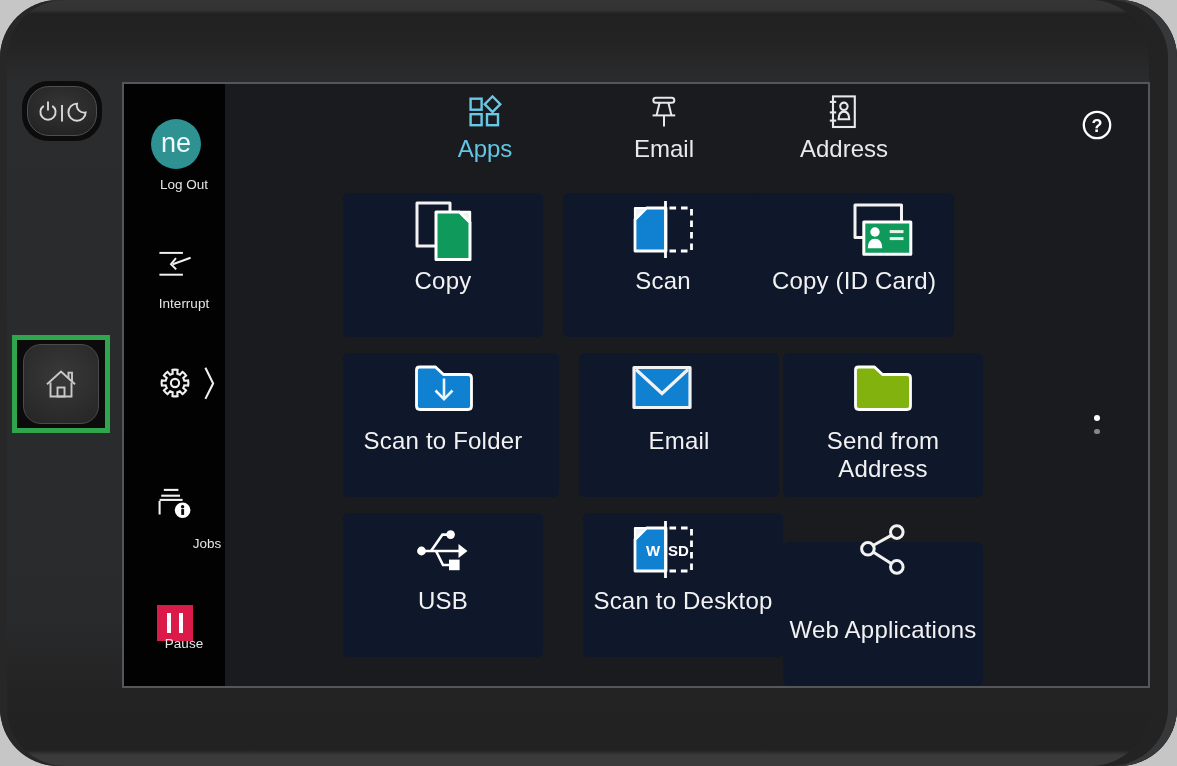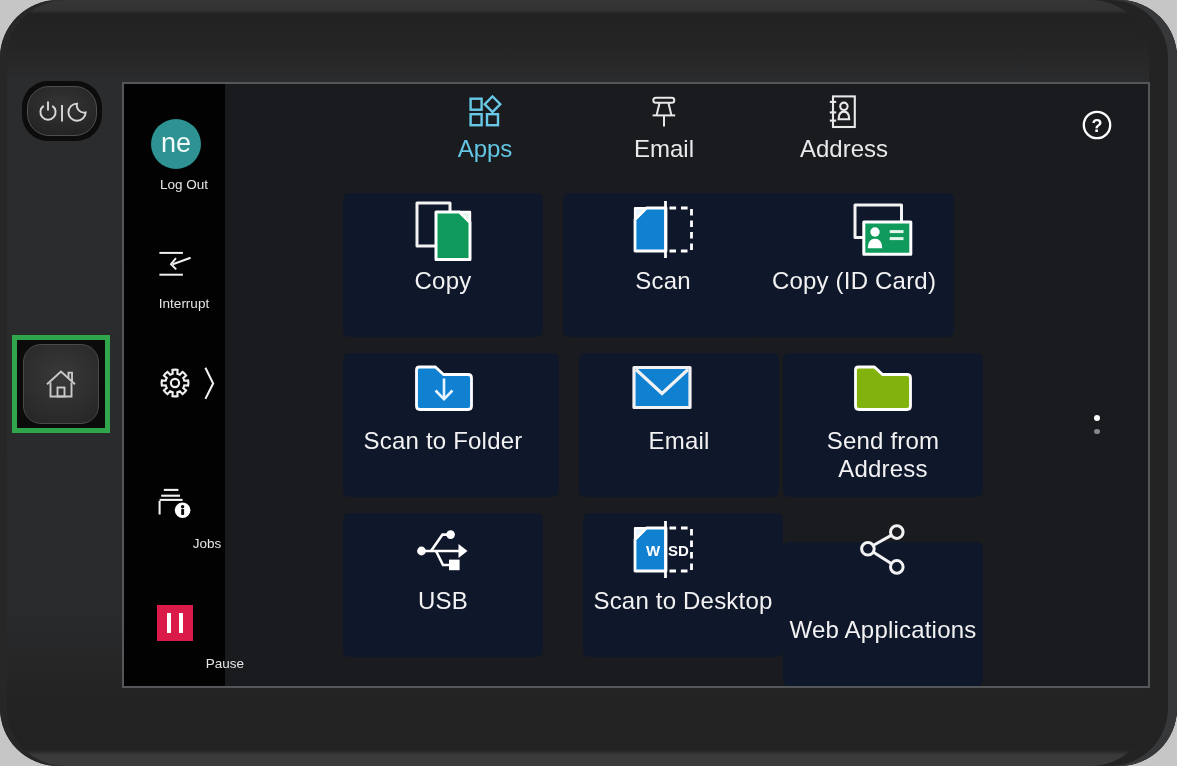--- a/index.html
+++ b/index.html
@@ -77,21 +77,21 @@
  </g>
  <circle cx="26.6" cy="25.3" r="7.8" fill="#ffffff"></circle>
  <circle cx="26.6" cy="21.7" r="1.7" fill="#0a0a0a"></circle>
  <rect x="25.2" y="24.1" width="2.9" height="5.8" fill="#0a0a0a"></rect>
 </svg>
 <div class="sidelab" style="top:536px;margin-left:23px;">Jobs</div>
 
 <div class="abs" style="left:157px;top:605px;width:36px;height:36px;background:#da1b4a;"></div>
 <div class="abs" style="left:166.5px;top:613px;width:4.6px;height:20px;background:#fff;"></div>
 <div class="abs" style="left:178.5px;top:613px;width:4.6px;height:20px;background:#fff;"></div>
-<div class="sidelab" style="top:656px;text-align:right;">Pause</div>
+<div class="sidelab" style="top:636px;">Pause</div>
 
 <svg style="left:468px;top:95px;" width="34" height="32" viewBox="0 0 34 32">
  <g stroke="#68c8e6" stroke-width="2.4" fill="none">
   <rect x="2.6" y="3.7" width="11" height="11"></rect>
   <rect x="2.6" y="19.2" width="11" height="11"></rect>
   <rect x="19" y="19.2" width="11" height="11"></rect>
   <rect x="19" y="3.7" width="11" height="11" transform="rotate(45 24.5 9.2)"></rect>
  </g>
 </svg>
 <div class="navlab" style="left:435px;top:135px;width:100px;color:#62c6e4;">Apps</div>

